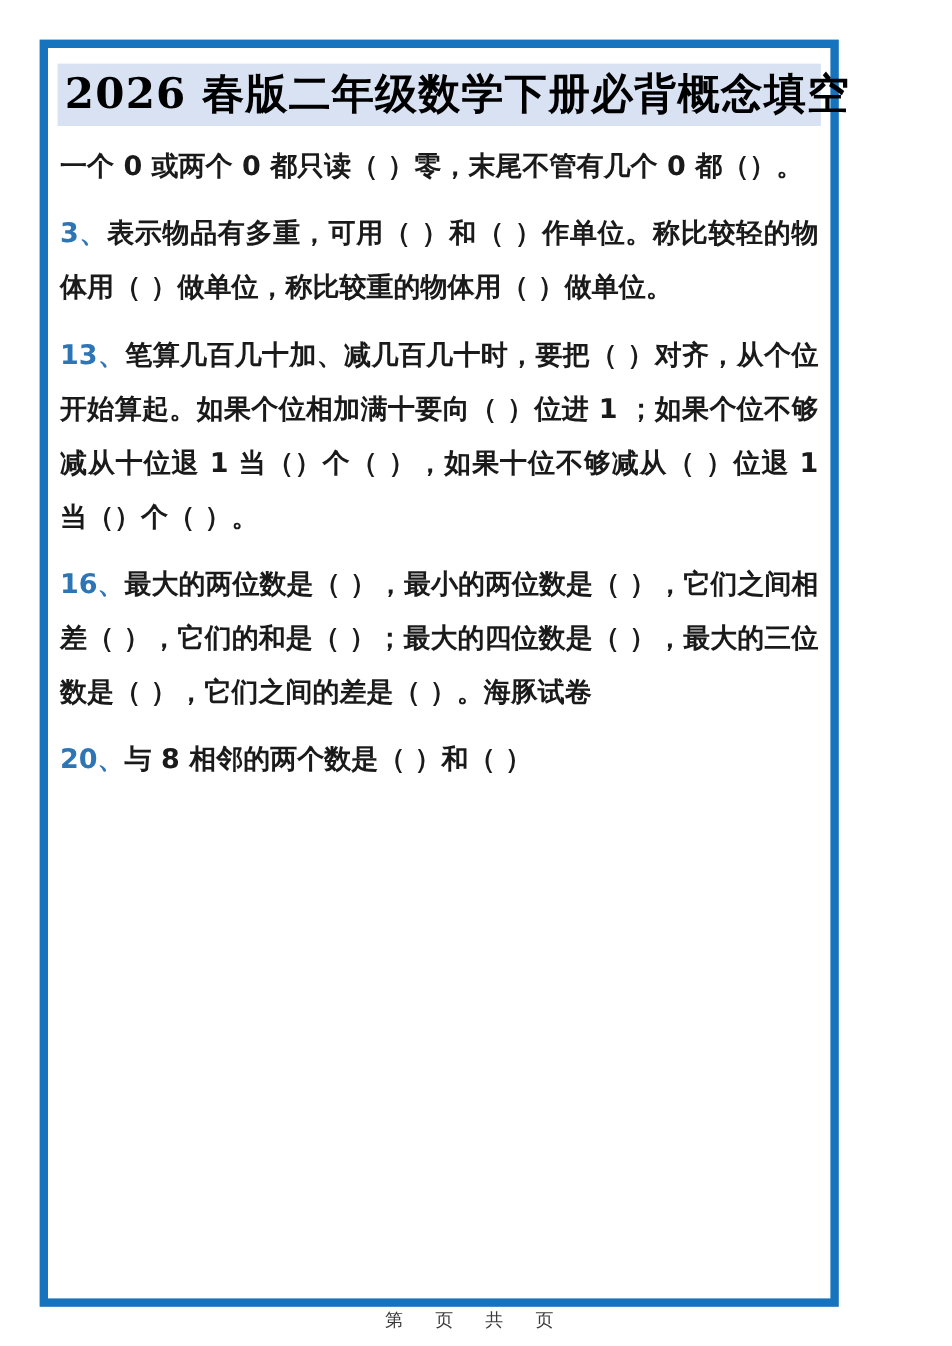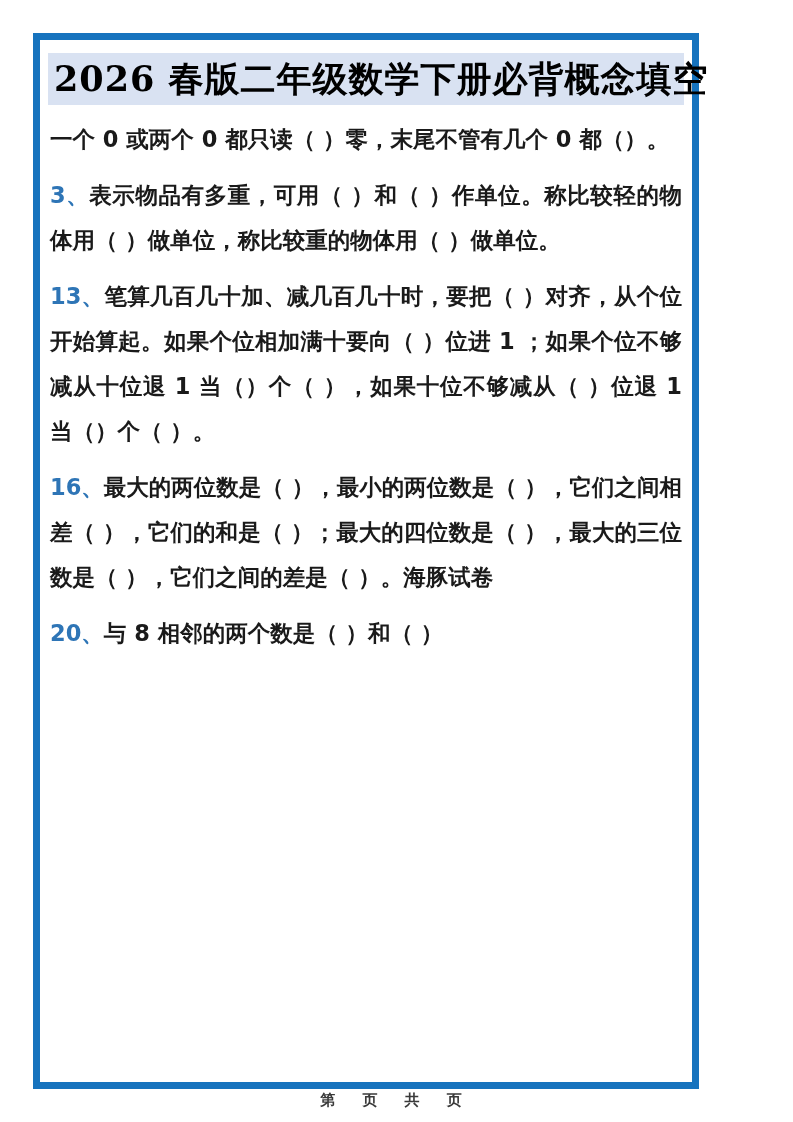--- a/index.html
+++ b/index.html
@@ -47,21 +47,20 @@
   .para .txt{color:var(--text-color);}
 
   .footer{
     position:absolute;
     left:0;right:0;
     bottom:12px;
     text-align:center;
     font-size:15px;
     letter-spacing:11px;
     color:#3a3a3a;
-    font-weight:bold;
   }
 </style>
 </head>
 <body>
 
 <div class="frame">
   <h1 class="title">2026 春版二年级数学下册必背概念填空</h1>
   <div class="content" id="paragraphs">
   <p class="para"><span class="num"></span><span class="txt">一个 0 或两个 0 都只读（ ）零，末尾不管有几个 0 都（）。</span></p>
 

